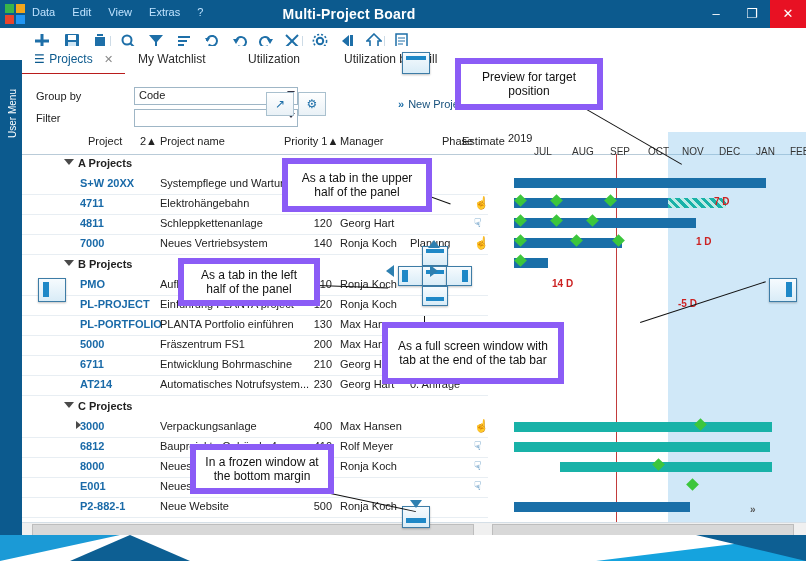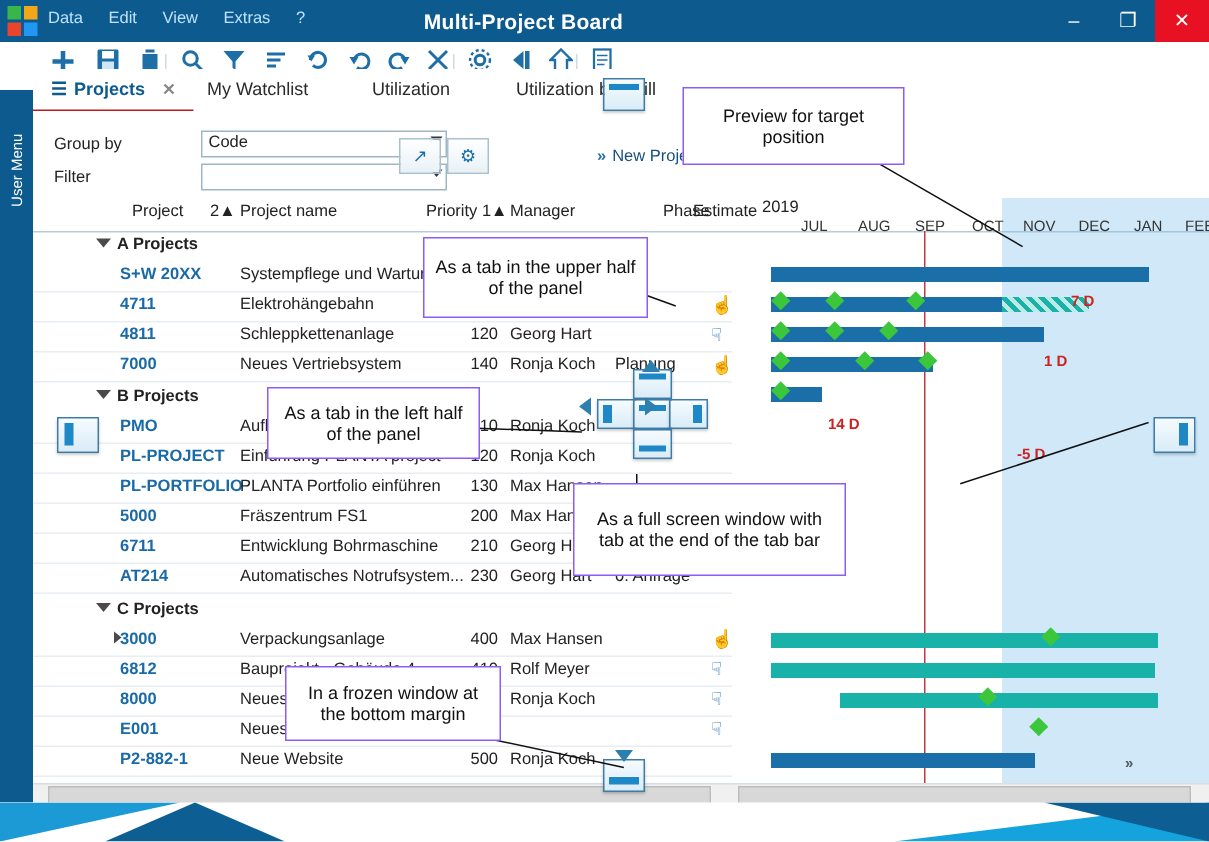--- a/index.html
+++ b/index.html
@@ -22,21 +22,21 @@
   .tool{position:absolute;top:4px;width:24px;height:24px;text-align:center;line-height:24px;color:#1e6fa8;font-size:15px;}
   .tbsep{position:absolute;top:8px;width:1px;height:16px;background:#cddbe6;}
 
   
   .leftrail{position:absolute;left:0;top:60px;width:22px;height:475px;background:#0c5a8e;}
   .leftrail .vtext{position:absolute;left:-24px;top:48px;width:72px;transform:rotate(-90deg);color:#fff;font-size:10px;text-align:center;}
 
   
   .tabbar{position:absolute;left:22px;top:46px;width:784px;height:28px;background:#ffffff;border-bottom:1px solid #cfdde8;}
   .tab{position:absolute;top:0;height:27px;line-height:27px;font-size:12px;color:#2a2a2a;padding:0 12px;}
-  .tab.active{color:#0c5a8e;border-bottom:1px solid #b91c1c;font-weight:bold;}
+  .tab.active{color:#0c5a8e;border-bottom:1px solid #b91c1c;font-weight:normal;}
   .tab .hamb{display:inline-block;width:12px;color:#0c5a8e;}
   .tab .x{color:#888;margin-left:8px;font-size:11px;}
 
   
   .filterpane{position:absolute;left:22px;top:74px;width:784px;height:58px;background:#fff;}
   .flabel{position:absolute;font-size:11px;color:#222;}
   .fselect{position:absolute;height:16px;border:1px solid #9fb6c6;background:#fff;font-size:11px;}
   .fselect .cap{position:absolute;left:4px;top:1px;color:#222;font-size:11px;}
   .fselect .arrow{position:absolute;right:2px;top:3px;width:0;height:0;border-left:4px solid transparent;border-right:4px solid transparent;border-top:5px solid #334;}
   .sqbtn{position:absolute;width:26px;height:22px;border:1px solid #a9c0ce;background:linear-gradient(#ffffff,#e9f1f6);text-align:center;line-height:22px;color:#1e6fa8;font-size:12px;}
@@ -84,21 +84,21 @@
   .deco3{position:absolute;right:0;top:0;width:0;height:0;border-bottom:26px solid #15a3de;border-left:210px solid transparent;}
   .deco4{position:absolute;right:0;top:0;width:0;height:0;border-top:26px solid #0d5f93;border-left:110px solid transparent;}
 
   
   .dockbtn{position:absolute;border:1px solid #3d7ca6;background:linear-gradient(#f6fbfe,#d9ecf7);box-shadow:0 1px 2px rgba(0,0,0,.25);}
   .dockbtn .mini{position:absolute;background:#1e88c7;}
   .dockcenter{position:absolute;left:398px;top:246px;width:72px;height:54px;}
   .dockarrow{position:absolute;width:0;height:0;}
 
   
-  .callout{position:absolute;background:#ffffff;border:1px solid #8b5cf6;color:#111;font-size:12px;text-align:center;display:flex;align-items:center;justify-content:center;padding:4px 6px;box-sizing:border-box;}
+  .callout{position:absolute;background:#ffffff;border:6px solid #8b5cf6;color:#111;font-size:12px;text-align:center;display:flex;align-items:center;justify-content:center;padding:4px 6px;box-sizing:border-box;}
   .leader{position:absolute;background:#111;transform-origin:0 0;height:1px;}
 </style>
 </head>
 <body>
 
 <div class="app">
 
   <div class="titlebar">
     <div class="tb-logo">
       <svg width="22" height="22" viewBox="0 0 22 22">

